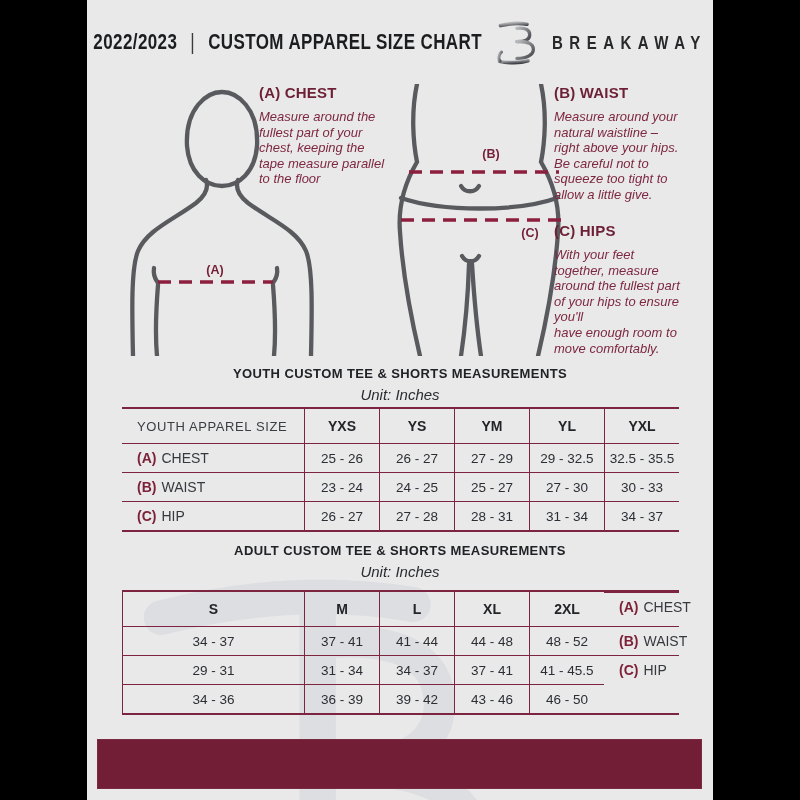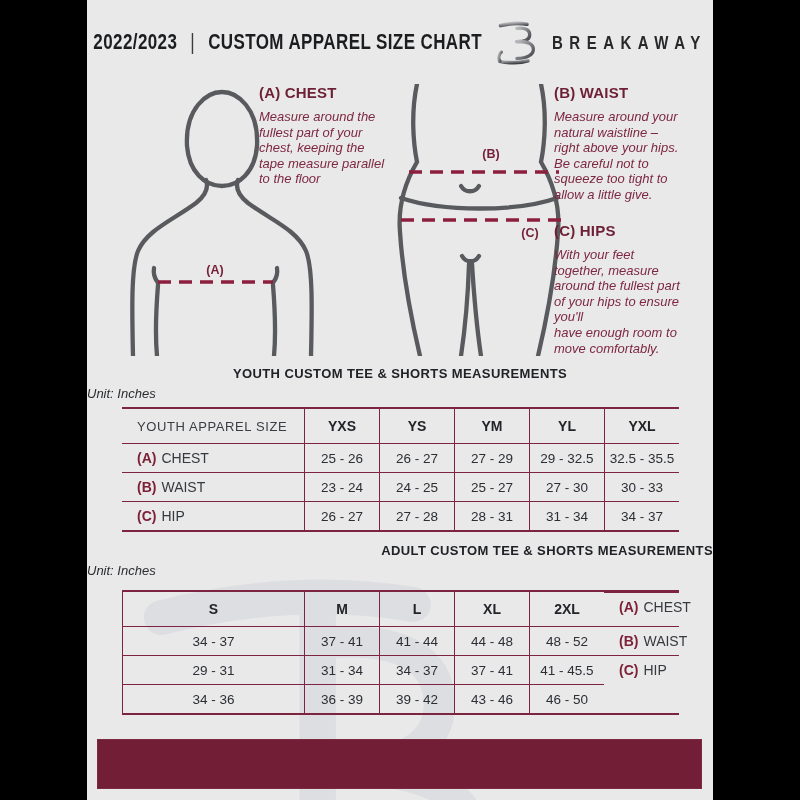--- a/index.html
+++ b/index.html
@@ -34,23 +34,23 @@
   
   .sec{position:absolute;z-index:2;}
   .sec h3{font-size:15px;font-weight:700;color:var(--maroon-head);letter-spacing:0.2px;margin-bottom:8px;}
   .sec p{font-size:13px;font-style:italic;font-weight:500;color:var(--maroon-text);line-height:1.2;white-space:pre-line;}
   #sec-chest{left:172px;top:84px;width:162px;}
   #sec-waist{left:467px;top:84px;width:172px;}
   #sec-hips{left:467px;top:222px;width:176px;}
 
   
   .tbl-title{position:absolute;left:0;right:0;text-align:center;font-weight:700;font-size:13px;letter-spacing:0.4px;color:var(--ink);z-index:2;}
-  .tbl-unit{position:absolute;left:0;right:0;text-align:left;font-style:italic;font-weight:500;font-size:13px;color:#2a2c30;z-index:2;}
+  .tbl-unit{position:absolute;left:0;right:0;text-align:center;font-style:italic;font-weight:500;font-size:15px;color:#2a2c30;z-index:2;}
   #youth-title{top:366px;} #youth-unit{top:386px;}
-  #adult-title{top:543px;text-align:right;} #adult-unit{top:563px;}
+  #adult-title{top:543px;} #adult-unit{top:563px;}
 
   
   .size-table{position:absolute;left:35px;width:557px;display:grid;grid-template-columns:182px 75px 75px 75px 75px 75px;border-top:2px solid var(--maroon-bright);border-bottom:2px solid var(--maroon-bright);z-index:2;}
   #youth-table{top:407px;} #adult-table{top:590px;}
   .cell{display:flex;align-items:center;justify-content:center;height:29px;font-size:13.5px;color:#2b2e33;border-top:1px solid var(--maroon-bright);}
   .row-head{border-top:none;height:34px;}
   .colhead{font-weight:700;font-size:14px;color:#222428;}
   .sep{border-left:1.5px solid var(--maroon-bright);}
   .label-cell{justify-content:flex-start;padding-left:15px;font-size:14px;color:#36393d;}
   .label-cell .pfx{font-weight:700;color:#7c2138;margin-right:5px;}

